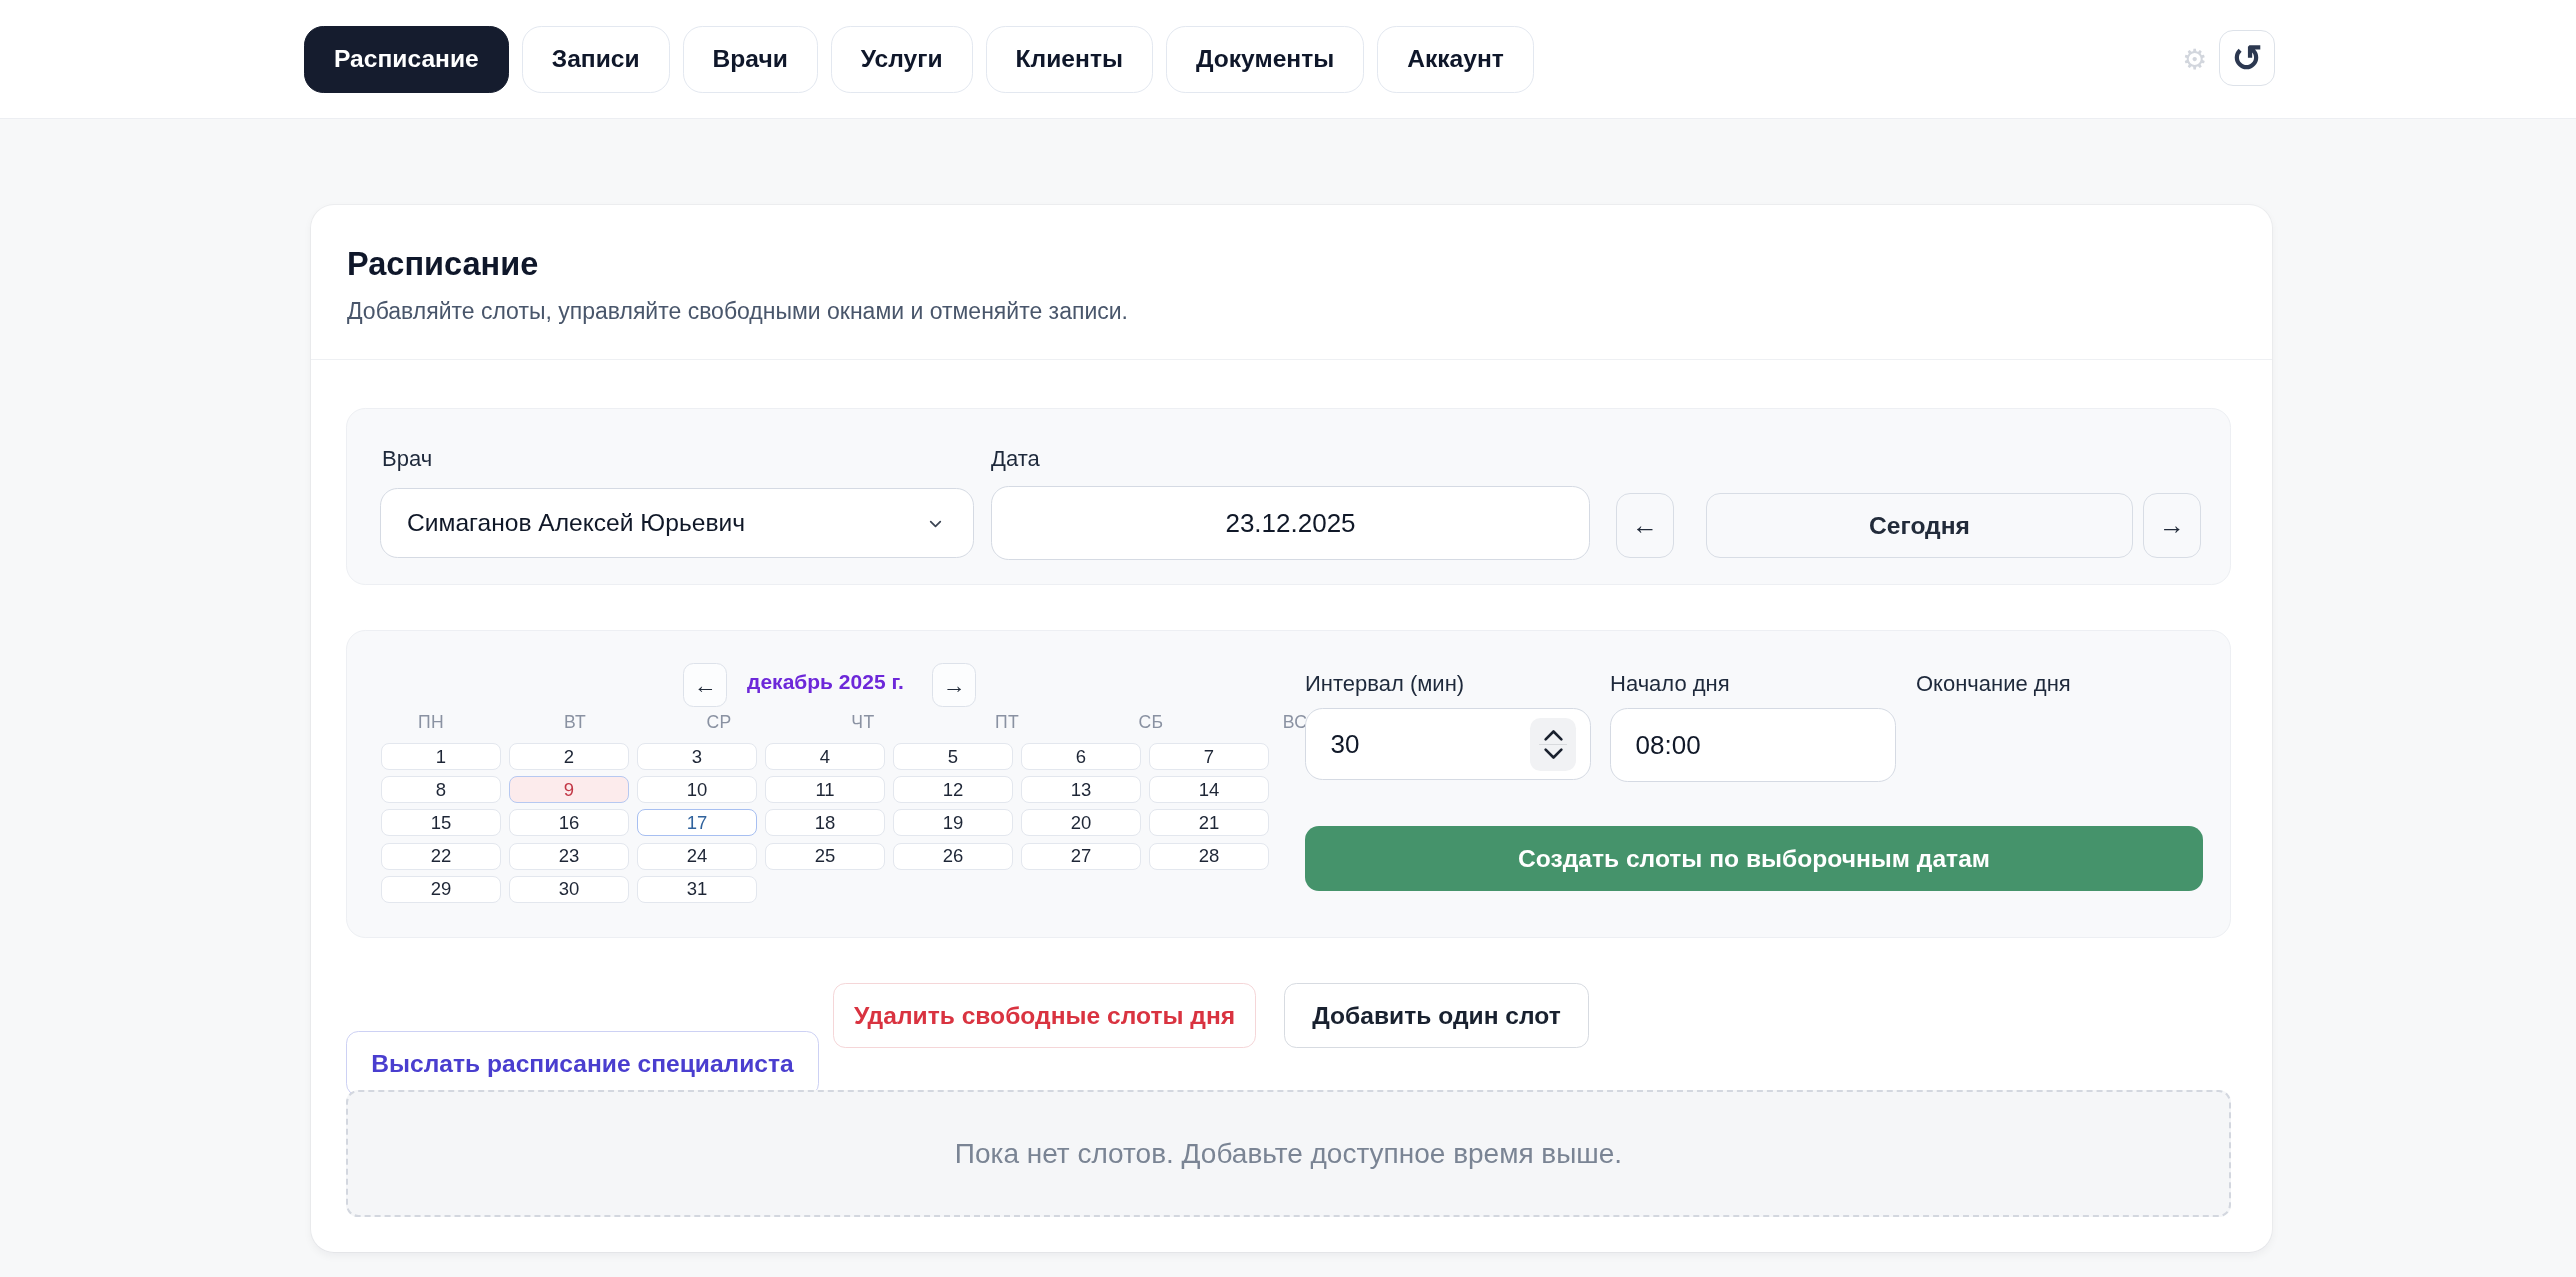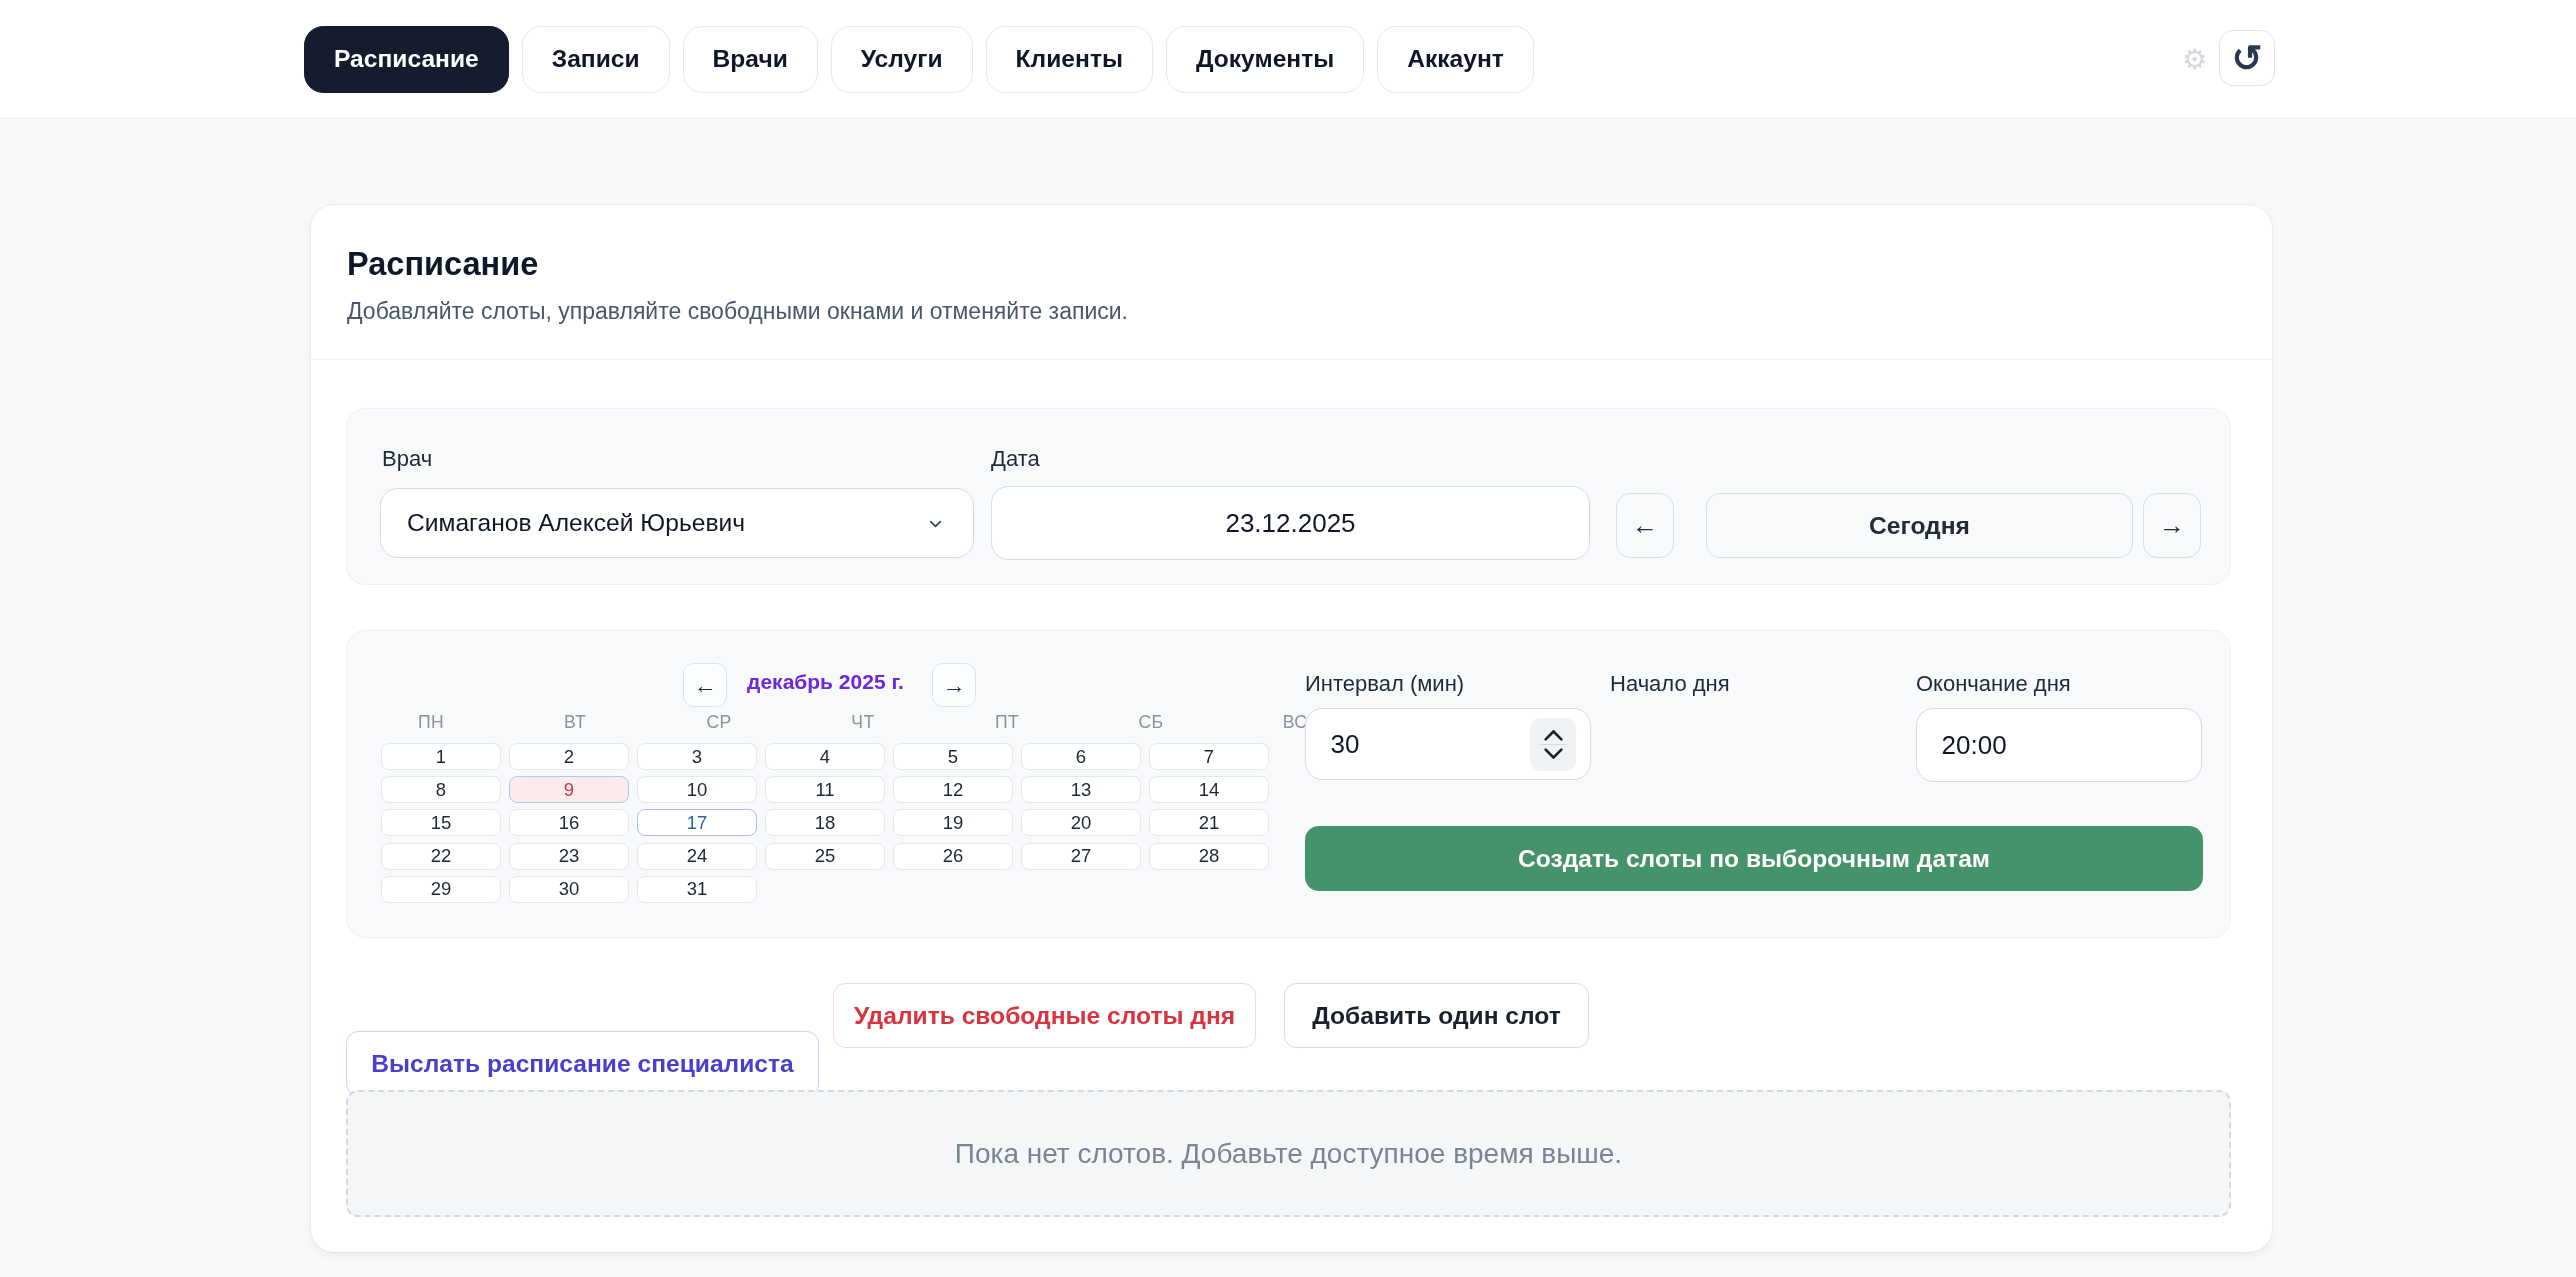--- a/index.html
+++ b/index.html
@@ -257,23 +257,23 @@
       </span>
       <span class="divline"></span>
       <span>
         <svg width="23" height="14" viewBox="0 0 26 16" fill="none" stroke="#1a212e" stroke-width="3" stroke-linecap="round" stroke-linejoin="round">
             <polyline points="4 3 13 12 22 3"></polyline>
           </svg>
       </span>
     </div>
 
     <span class="field-label" style="left:1263px; top:40px;">Начало дня</span>
+    <input class="text-input input-start" value="08:00" style="">
 
     <span class="field-label" style="left:1569px; top:40px;">Окончание дня</span>
-    <input class="text-input input-end" value="20:00" style="">
 
     <button class="btn-create">Создать слоты по выборочным датам</button>
   </section>
 
   <button class="action-btn btn-send">Выслать расписание специалиста</button>
   <button class="action-btn btn-delete">Удалить свободные слоты дня</button>
   <button class="action-btn btn-add">Добавить один слот</button>
 
   <div class="empty">
     <span>Пока нет слотов. Добавьте доступное время выше.</span>

